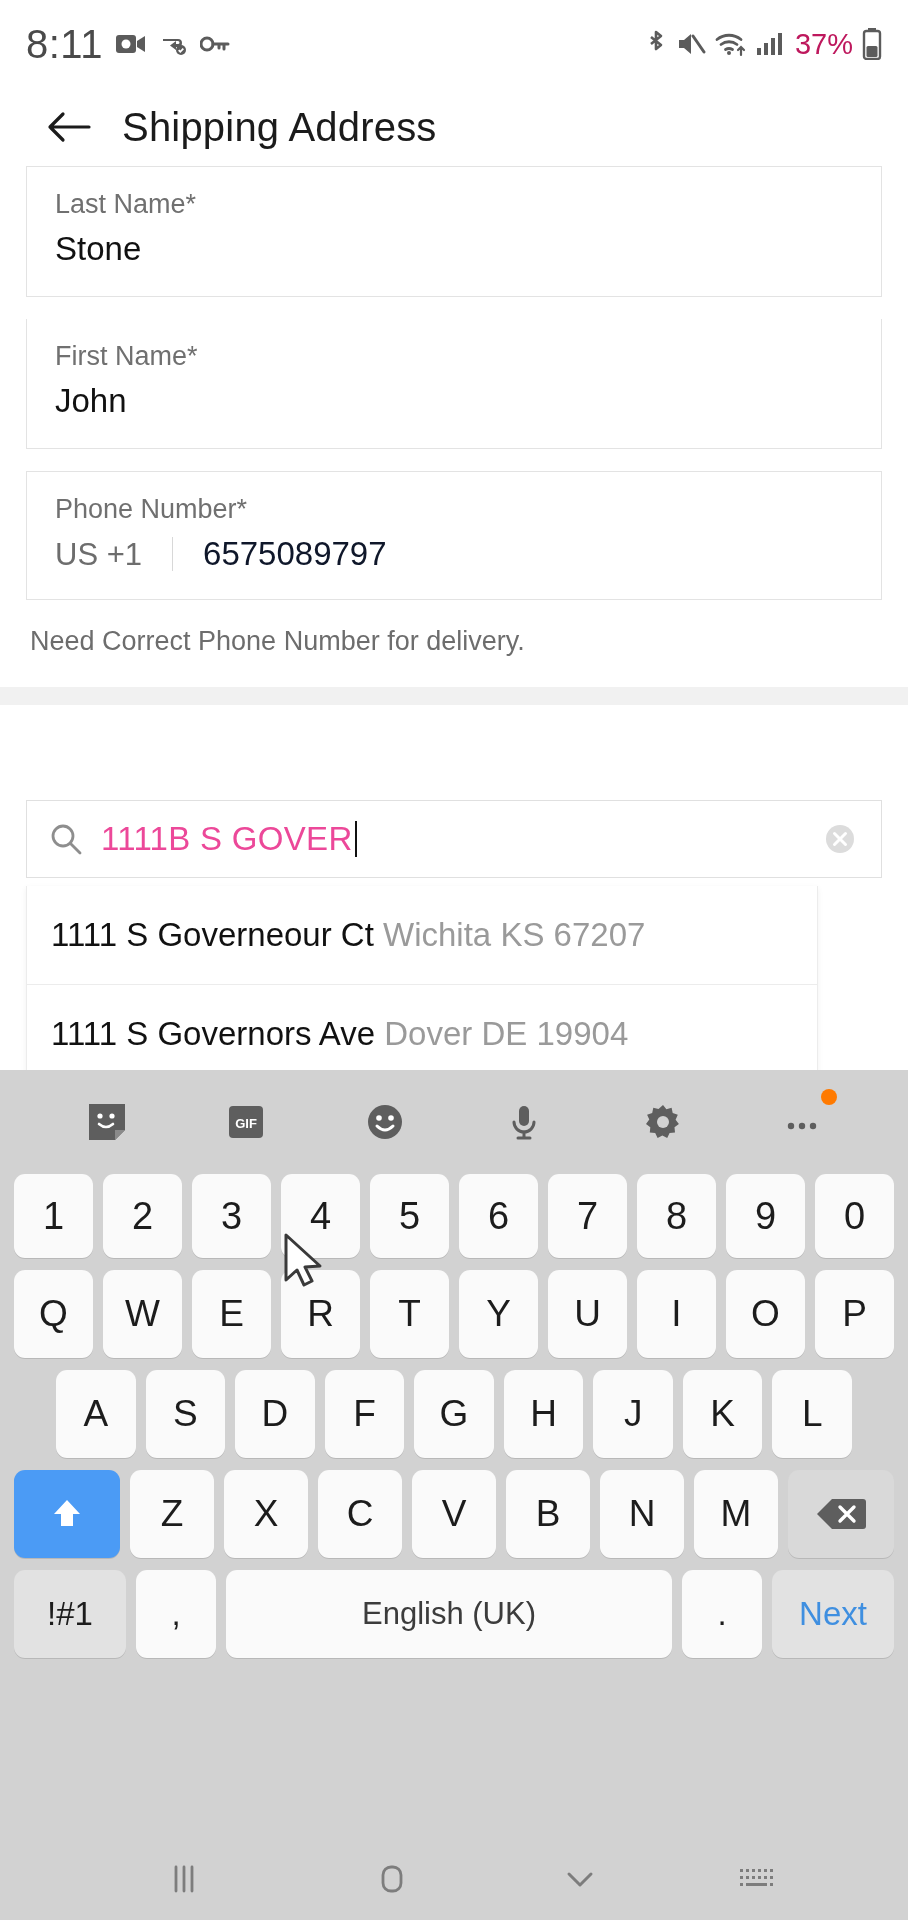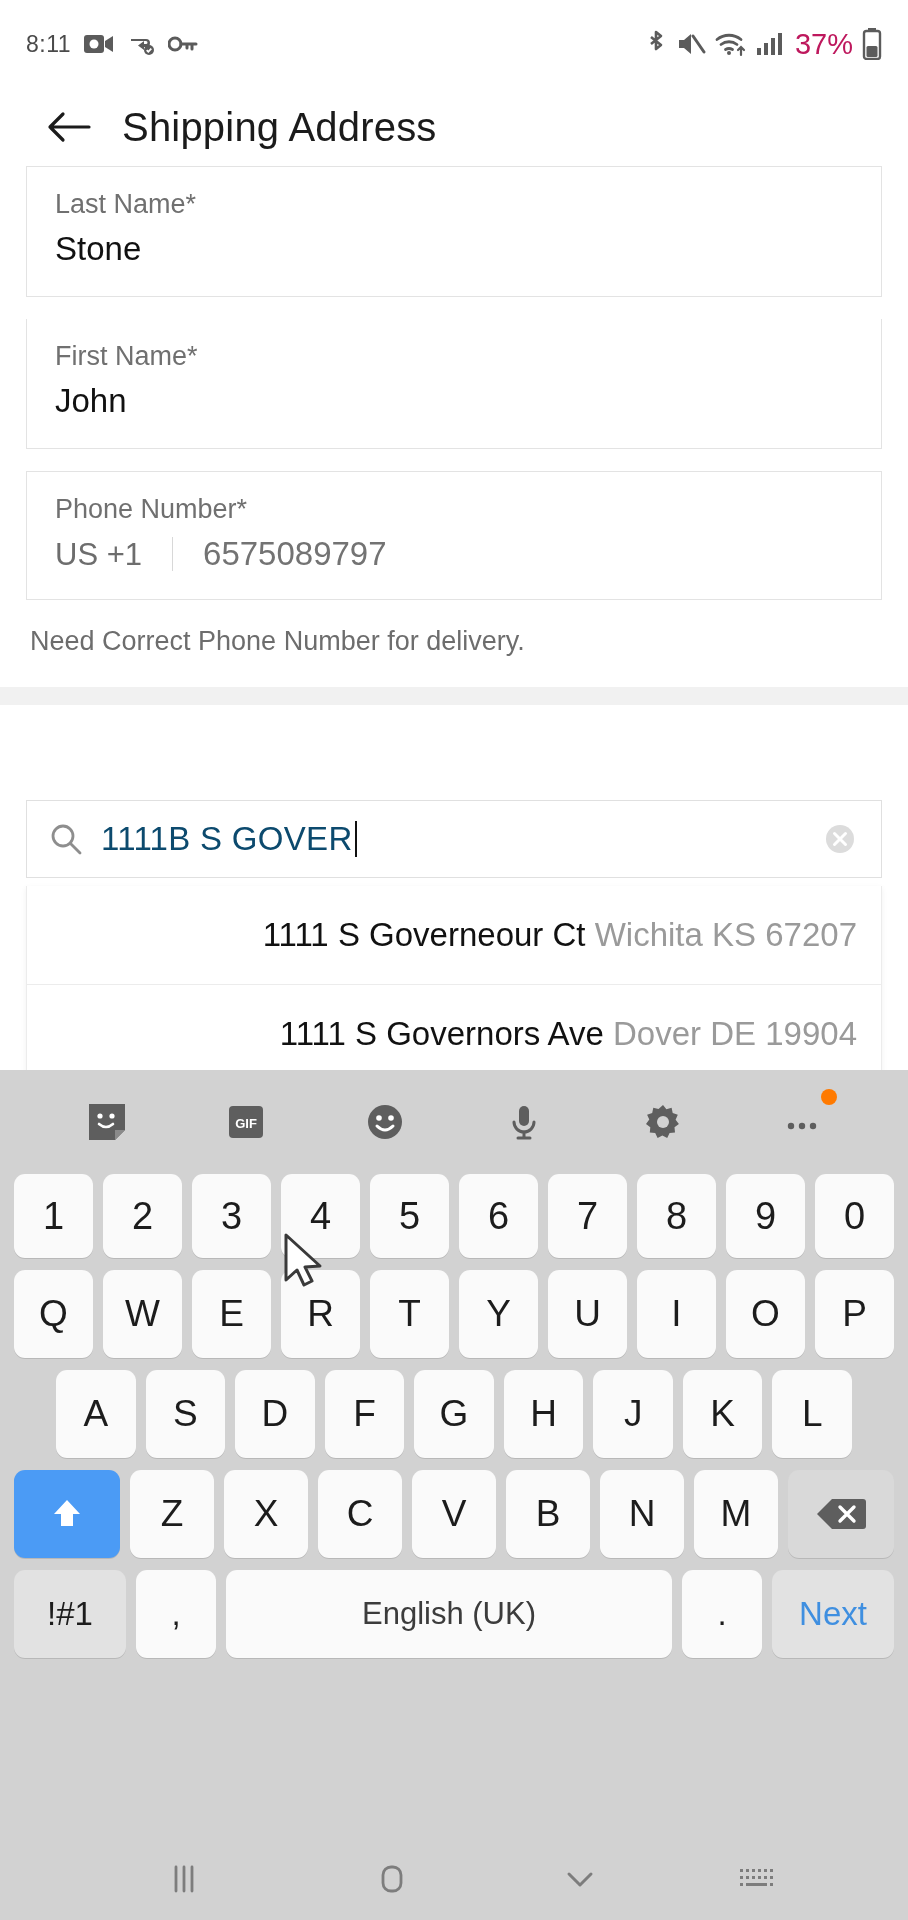--- a/index.html
+++ b/index.html
@@ -11,21 +11,21 @@
   }
   #screen { position:relative; width:908px; height:1920px; background:#fff; }
 
   
   .statusbar {
     position:absolute; top:0; left:0; width:908px; height:88px;
     display:flex; align-items:center; padding:0 26px;
     color:#5b5b5b;
   }
   .sb-left { display:flex; align-items:center; gap:13px; }
-  .sb-time { font-size:23px; font-weight:400; color:#4a4a4a; letter-spacing:.5px; }
+  .sb-time { font-size:40px; font-weight:400; color:#4a4a4a; letter-spacing:.5px; }
   .sb-right { margin-left:auto; display:flex; align-items:center; gap:9px; }
   .sb-pct { font-size:29px; color:#be185d; margin-left:2px; }
   .ico { display:inline-flex; align-items:center; justify-content:center; }
 
   
   .appbar {
     position:absolute; top:88px; left:4px; width:908px; height:78px;
     display:flex; align-items:center; padding-left:42px; gap:30px;text-align:center;
   }
   .back-arrow { width:46px; height:46px; display:flex; align-items:center; justify-content:center; }
@@ -36,43 +36,42 @@
   .field {
     position:relative; margin:0 26px 22px 26px;
     border:1px solid #e3e3e3; background:#fff;
   }
   .field.clipped { margin-top:0; border-top:none; }
   .field-label { font-size:27px; color:#707070; padding:22px 28px 0 28px; }
   .field-value { font-size:33px; color:#111; padding:10px 28px 28px 28px; }
   .phone-row { display:flex; align-items:baseline; padding:10px 28px 26px 28px; gap:8px; }
   .phone-cc { font-size:31px; color:#6d6d6d; padding-right:22px; }
   .phone-divider { width:1px; align-self:stretch; background:#d8d8d8; margin:2px 0; }
-  .phone-num { font-size:33px; color:#737373; padding-left:22px; }
+  .phone-num { font-size:33px; color:#0f172a; padding-left:22px; }
   .helper { font-size:27px; color:#6d6d6d; padding:4px 30px 0 30px; }
   .spacer-band { height:18px; background:#f1f1f1; margin-top:30px; }
 
   
   .search-wrap { position:absolute; top:800px; left:0; width:908px; }
   .search-box {
     margin:0 26px; height:78px; border:1px solid #e0e0e0; background:#fff;
     display:flex; align-items:center; padding:0 22px;
   }
   .search-text {
-    font-size:33px; color:#0c4a6e; margin-left:18px; letter-spacing:.3px;
+    font-size:33px; color:#ec4899; margin-left:18px; letter-spacing:.3px;
     display:flex; align-items:center;
   }
   .caret { display:inline-block; width:2px; height:36px; background:#111; margin-left:2px; }
   .clear-btn { margin-left:auto; }
 
   
   .suggestions {
-    position:absolute; top:886px; left:26px; width:856px;
+    position:absolute; top:886px; left:26px; width:792px;
     background:#fff; border:1px solid #ececec; border-top:none;
     box-shadow:0 2px 6px rgba(0,0,0,.06);
-    text-align:right;
   }
   .sugg {
     padding:30px 24px; font-size:33px; color:#111;
     border-bottom:1px solid #ececec; white-space:nowrap; overflow:hidden;
   }
   .sugg:last-child { border-bottom:none; }
   .sugg .city { color:#9a9a9a; }
 
   
   .keyboard {

